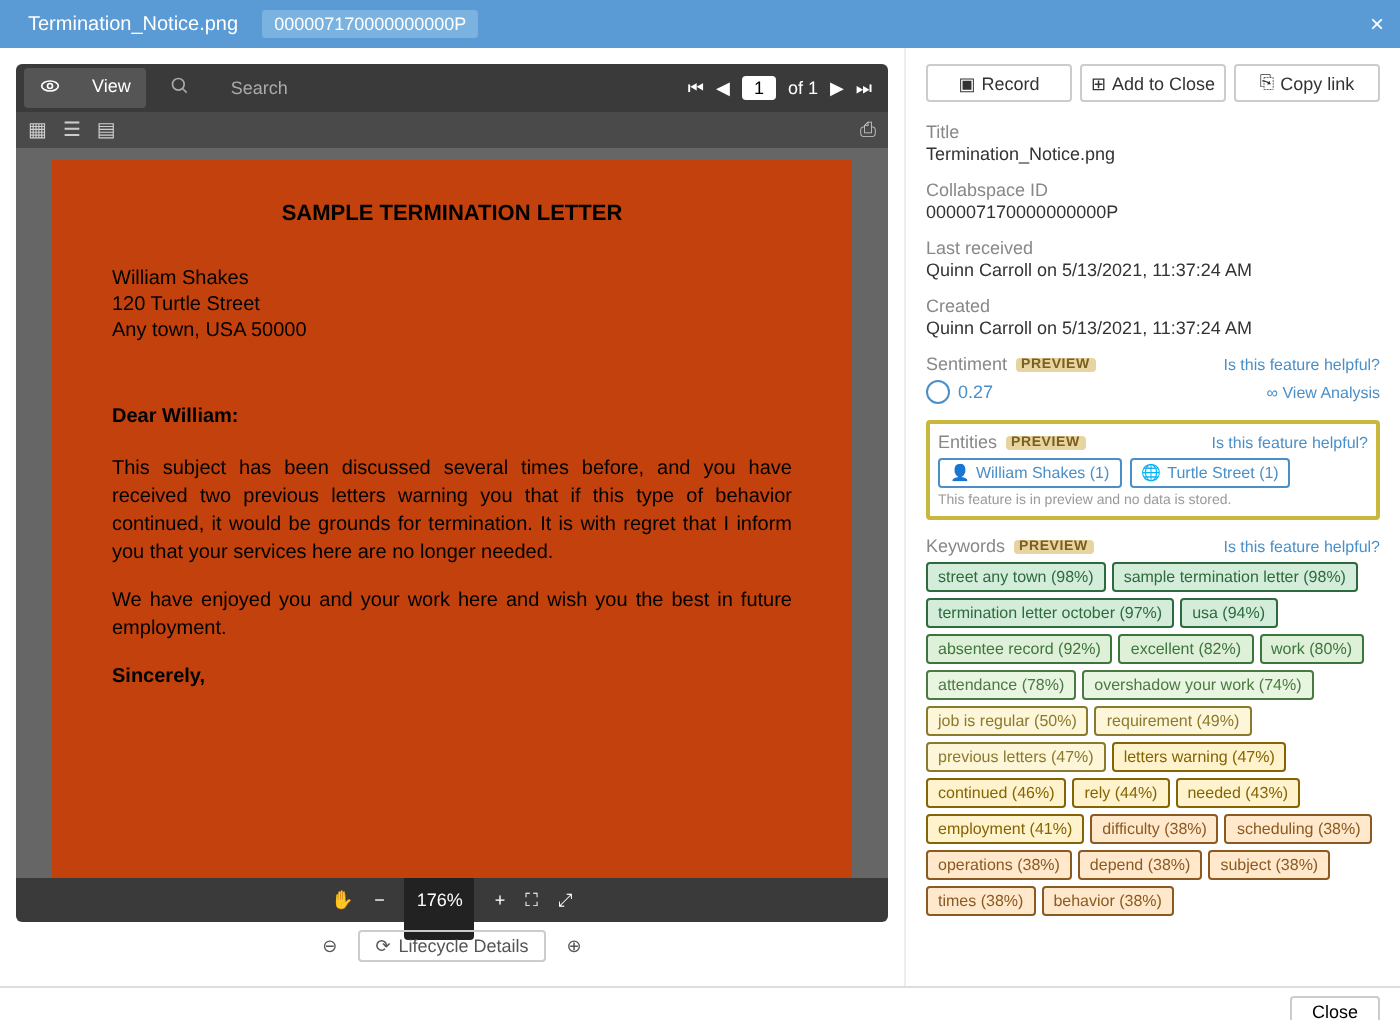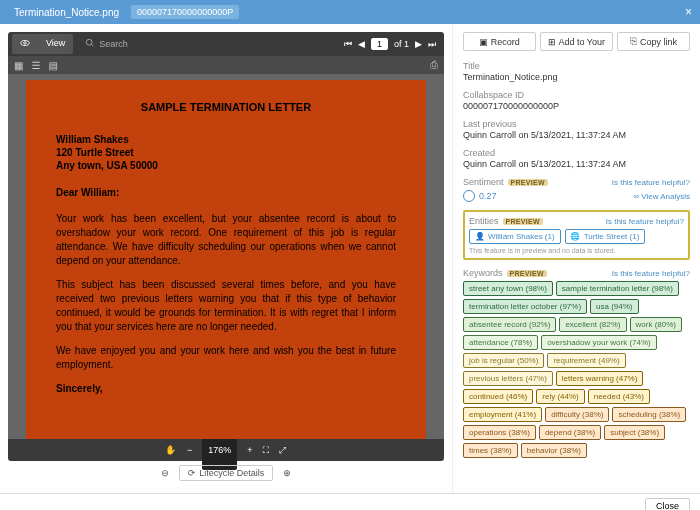--- a/index.html
+++ b/index.html
@@ -6,30 +6,30 @@
 body{width:700px;height:510px;overflow:hidden;background:#fff;font-size:10px;color:#333}
 .titlebar{height:24px;background:#5b9bd5;display:flex;align-items:center;padding:0 8px;color:#fff;font-size:10px}
 .titlebar .name{padding:2px 6px}
 .titlebar .tag{background:#7bb3e0;padding:2px 6px;border-radius:2px;margin-left:6px;font-size:9px}
 .titlebar .spacer{flex:1}
 .titlebar .x{font-size:12px;cursor:pointer}
 .content{display:flex;height:469px}
 .left{width:452px;display:flex;flex-direction:column;padding:8px}
 .toolbar{height:24px;background:#3a3a3a;color:#fff;display:flex;align-items:center;border-radius:3px 3px 0 0}
 .toolbar .viewbtn{background:#555;padding:4px 8px;margin-left:4px;border-radius:2px;display:flex;align-items:flex-start;gap:16px;font-size:9px}
-.toolbar .search{color:#aaa;margin-left:12px;font-size:9px;display:flex;align-items:center;gap:4px}
+.toolbar .search{color:#aaa;margin-left:12px;font-size:9px;display:flex;align-items:center;gap:20px}
 .toolbar .spacer{flex:1}
 .toolbar .nav{display:flex;align-items:center;gap:6px;padding-right:8px;font-size:9px}
 .toolbar .pagenum{background:#fff;color:#000;padding:1px 6px;border-radius:2px}
 .subbar{height:18px;background:#4a4a4a;display:flex;align-items:center;padding:0 6px;gap:8px;color:#ccc}
 .doc{flex:1;background:#666;overflow:auto;position:relative}
 .page{background:#c2410c;margin:6px auto;width:400px;min-height:410px;padding:20px 30px;font-family:"Times New Roman",serif;font-size:10px;color:#000;line-height:1.4}
 .page h2{text-align:center;font-size:11px;margin-bottom:18px;font-weight:bold}
 .page .date{font-weight:bold;margin-bottom:18px}
-.page .addr{font-weight:bold;line-height:1.3;margin-bottom:14px}
+.page .addr{font-weight:normal;line-height:1.3;margin-bottom:30px}
 .page .sal{font-weight:bold;margin-bottom:12px}
 .page p{margin-bottom:10px;text-align:justify}
 .zoombar{height:22px;background:#3a3a3a;color:#fff;display:flex;align-items:center;justify-content:center;gap:10px;border-radius:0 0 3px 3px;font-size:9px}
 .zoombar .zoomlvl{background:#222;padding:15px 6px;border-radius:2px}
 .bottombar{height:24px;display:flex;align-items:center;justify-content:center;gap:10px;font-size:9px;color:#555}
 .bottombar .lc{border:1px solid #ccc;padding:2px 8px;border-radius:2px;display:flex;align-items:center;gap:4px}
 .right{width:248px;padding:8px 10px;overflow:auto;border-left:1px solid #eee}
 .actions{display:flex;gap:4px;margin-bottom:10px}
 .actions button{flex:1;border:1px solid #ccc;background:#fff;padding:3px 4px;font-size:9px;display:flex;align-items:center;justify-content:center;gap:3px;border-radius:2px;color:#333;cursor:pointer}
 .field{margin-bottom:8px}
@@ -107,21 +107,20 @@
   </div>
   <div class="doc">
     <div class="page">
       <h2>SAMPLE TERMINATION LETTER</h2>
       <div class="addr">
         <div>William Shakes</div>
         <div>120 Turtle Street</div>
         <div>Any town, USA 50000</div>
       </div>
       <div class="sal">Dear William:</div>
-      <p>Your work has been excellent, but your absentee record is about to overshadow your work record.  One requirement of this job is regular attendance.  We have difficulty scheduling our operations when we cannot depend on your attendance.</p>
       <p>This subject has been discussed several times before, and you have received two previous letters warning you that if this type of behavior continued, it would be grounds for termination.  It is with regret that I inform you that your services here are no longer needed.</p>
       <p>We have enjoyed you and your work here and wish you the best in future employment.</p>
       <p style="font-weight:bold">Sincerely,</p>
     </div>
   </div>
   <div class="zoombar">
     <span>✋</span>
     <span>−</span>
     <span class="zoomlvl">176%</span>
     <span>+</span>
@@ -139,37 +138,37 @@
 </div>
 
 <div class="right">
   <div class="actions">
     <button>
           <span>▣</span>
           <span>Record</span>
         </button>
     <button>
           <span>⊞</span>
-          <span>Add to Your</span>
+          <span>Add to Close</span>
         </button>
     <button>
           <span>⎘</span>
           <span>Copy link</span>
         </button>
   </div>
   <div class="field">
         <div class="label">Title</div>
         <div class="value">Termination_Notice.png</div>
       </div>
   <div class="field">
         <div class="label">Collabspace ID</div>
         <div class="value">000007170000000000P</div>
       </div>
   <div class="field">
-        <div class="label">Last previous</div>
+        <div class="label">Last received</div>
         <div class="value">Quinn Carroll on 5/13/2021, 11:37:24 AM</div>
       </div>
   <div class="field">
         <div class="label">Created</div>
         <div class="value">Quinn Carroll on 5/13/2021, 11:37:24 AM</div>
       </div>
 
   <div class="sectionhead">
     <span>Sentiment</span>
     <span class="preview">PREVIEW</span>

